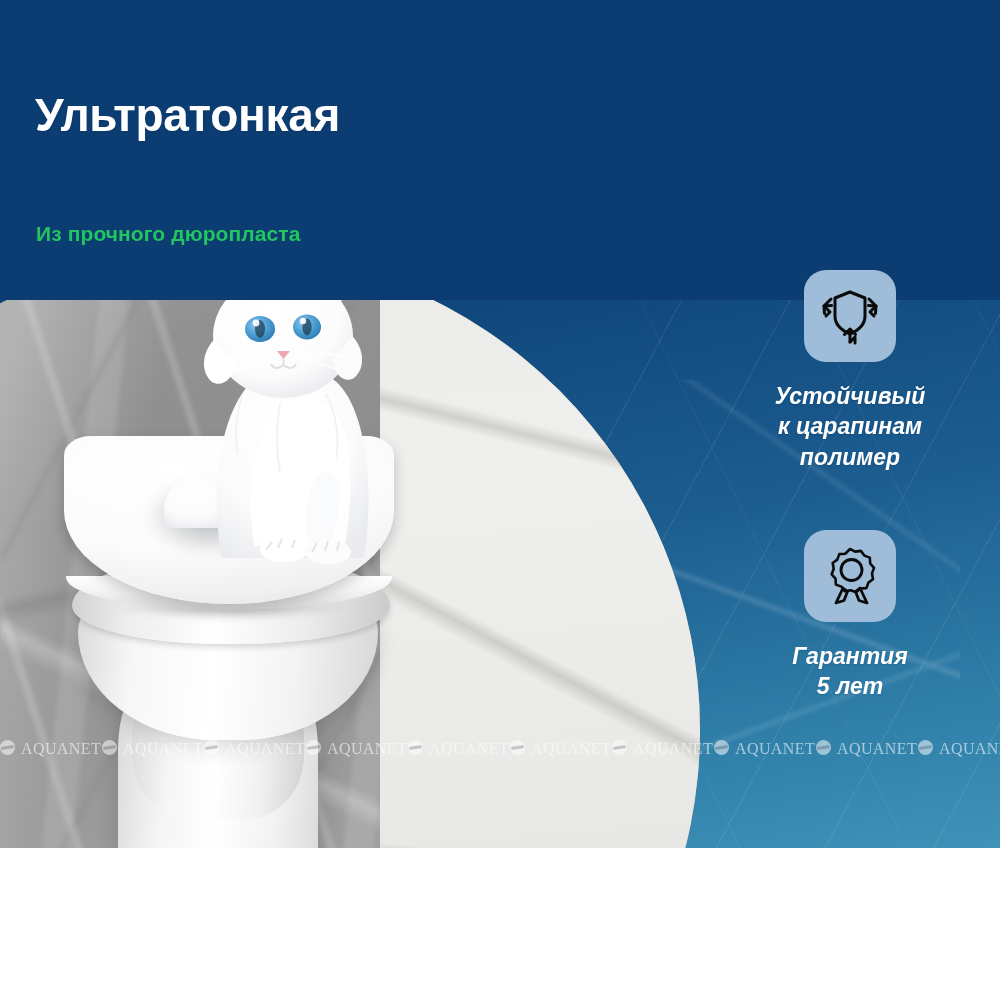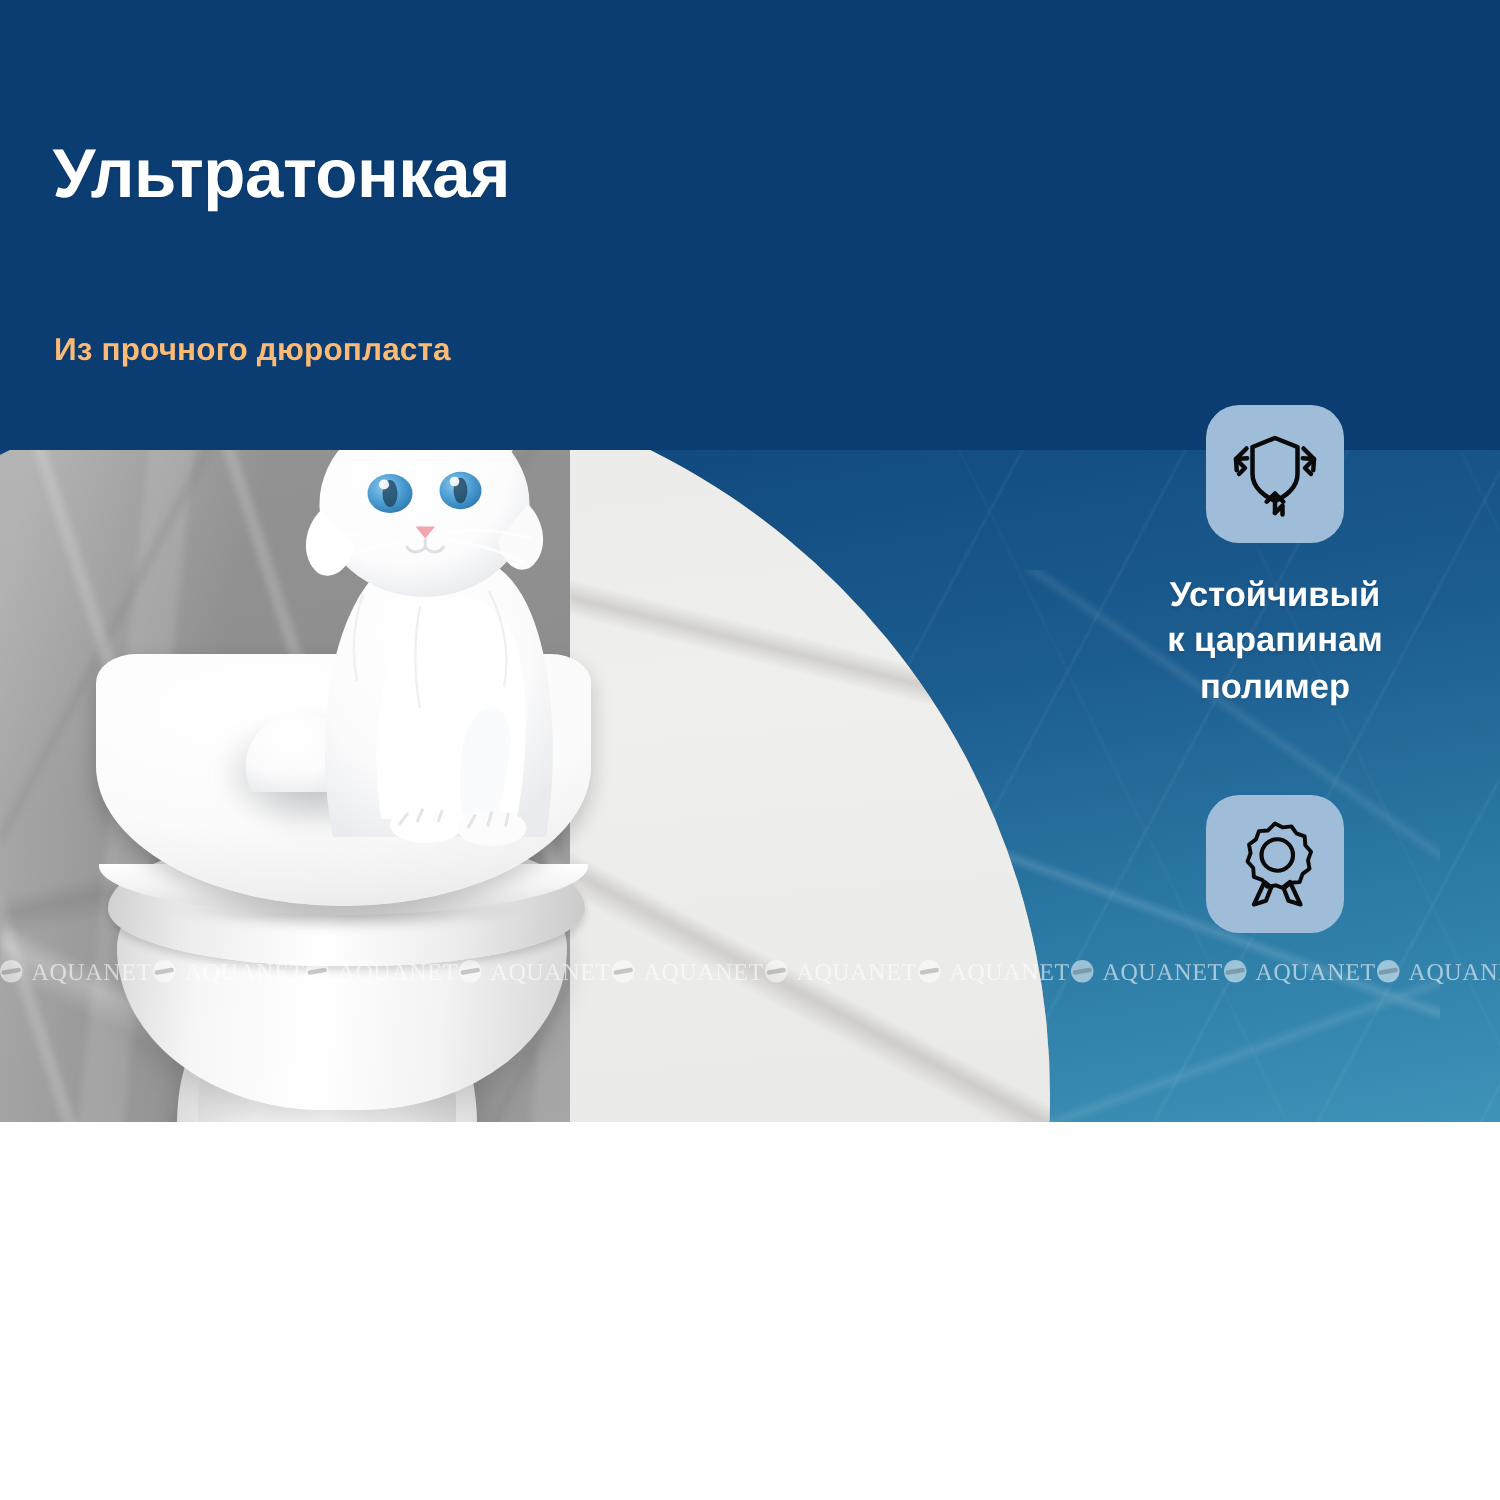--- a/index.html
+++ b/index.html
@@ -1,20 +1,20 @@
 <!DOCTYPE html>
 <html><head>
 <meta charset="utf-8">
 <style>
   html,body{margin:0;padding:0;background:#fff;}
   body{font-family:"Liberation Sans","DejaVu Sans",sans-serif;}
 
   .banner{
     position:relative;
-    width:1000px;height:748px;
+    width:1000px;height:848px;
     overflow:hidden;
     background:#0a3c70;
   }
 
   
   .bg-gradient{
     position:absolute;inset:0;
     background:linear-gradient(170deg,#0a3c70 0%,#0c4075 30%,#1c5d90 62%,#2f7fa9 85%,#3f92b8 100%);
   }
   .bg-marble-veins{
@@ -46,21 +46,21 @@
     font-size:46px;line-height:1.19;
     font-weight:700;
     letter-spacing:-.3px;
     margin:0;
     text-shadow:0 1px 2px rgba(0,0,0,.10);
   }
   .headline .l2{display:block;}
   .subtitle{
     position:absolute;left:36px;top:222px;
     z-index:8;
-    color:#fdba74;
+    color:#22c55e;
     font-size:21px;font-weight:700;
     letter-spacing:.1px;
     margin:0;
   }
 
   
   .photo-stage{
     position:absolute;left:0;top:0;width:700px;height:1000px;
     z-index:3;
     overflow:hidden;
@@ -167,21 +167,21 @@
   }
 
   
   .cat{position:absolute;left:150px;top:228px;width:260px;height:350px;z-index:4;}
   .cat svg{display:block;overflow:visible;}
 
   
   .features{
     position:absolute;right:0;top:270px;width:300px;
     z-index:9;
-    display:flex;flex-direction:column;align-items:center;
+    display:flex;flex-direction:column;align-items:center;font-style:italic;
   }
   .feature{
     display:flex;flex-direction:column;align-items:center;
     width:260px;
   }
   .feature + .feature{margin-top:58px;}
   .feature-icon{
     width:92px;height:92px;border-radius:22px;
     background:#9fbdd8;
     display:flex;align-items:center;justify-content:center;
@@ -358,20 +358,22 @@
           <path d="M31 4
                    L36.2 6.6 L42 5.9 L45.3 10.6 L50.8 12.6 L51.2 18.5 L55 22.9
                    L53 28.4 L54 34.2 L49.4 37.6 L47.4 43.1 L41.5 43.5 L37.1 47.2
                    L31.6 45.2 L25.8 46.2 L22.4 41.6 L16.9 39.6 L16.5 33.7 L12.7 29.3
                    L14.7 23.8 L13.7 18 L18.3 14.6 L20.3 9.1 L26.2 8.7 Z" fill="none" stroke="#0a0a0a" stroke-width="2.6" stroke-linejoin="round"></path>
           <circle cx="32.5" cy="25" r="10.5" fill="none" stroke="#0a0a0a" stroke-width="2.8"></circle>
           <path d="M24 43 L17 58 L25 55.5 L28.5 46.5 Z" fill="none" stroke="#0a0a0a" stroke-width="2.8" stroke-linejoin="round"></path>
           <path d="M41 43 L48 58 L40 55.5 L36.5 46.5 Z" fill="none" stroke="#0a0a0a" stroke-width="2.8" stroke-linejoin="round"></path>
         </svg>
       </div>
+      <div class="feature-label">Гарантия
+5 лет</div>
     </div>
 
   </div>
 
   <div class="watermark-row">
     <div class="wm">
         <span class="wm-mark"></span>
         <span class="wm-text">AQUANET</span>
       </div>
     <div class="wm">

